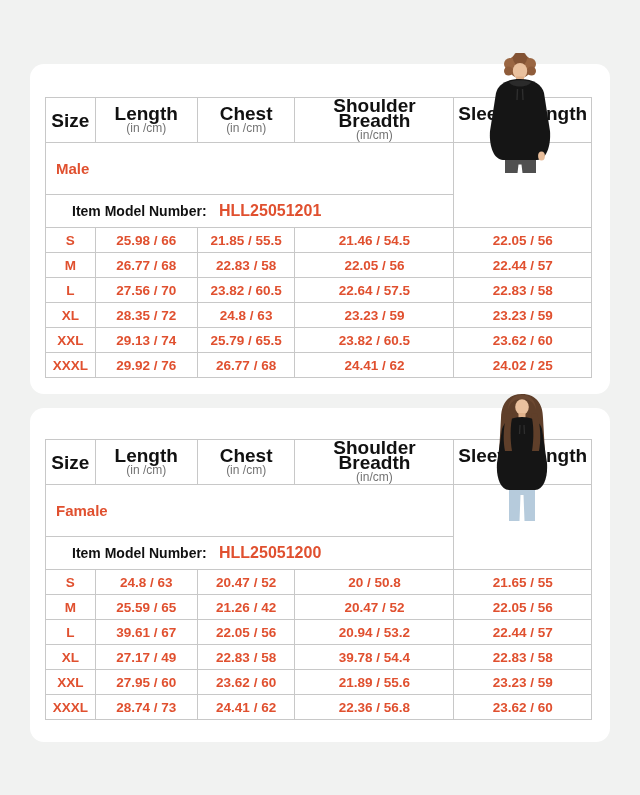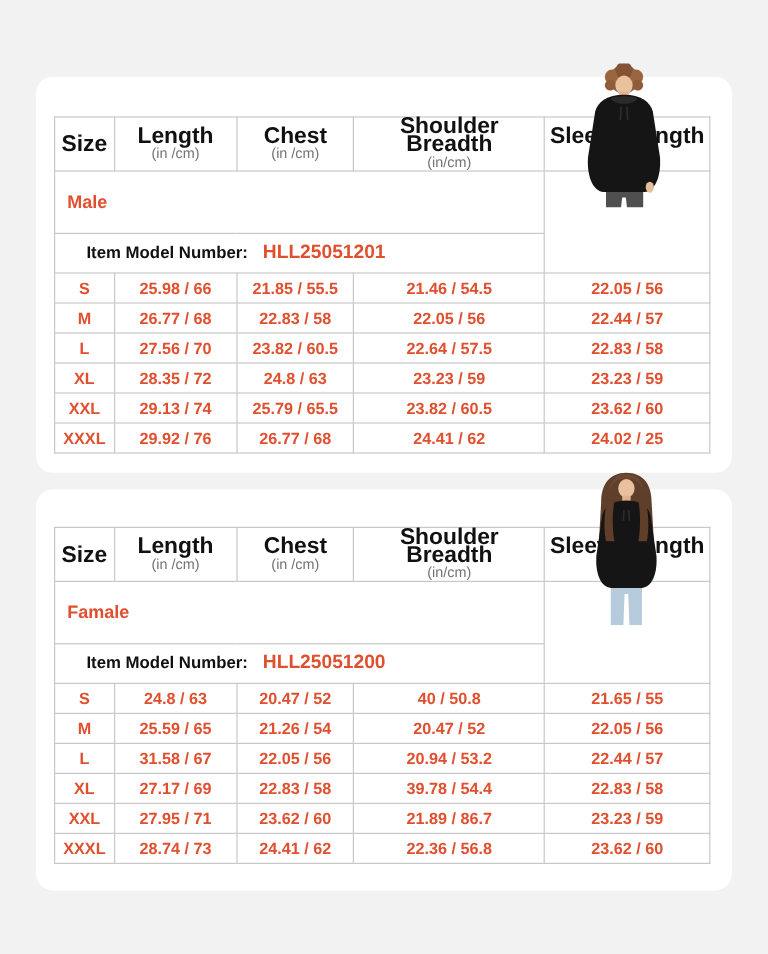--- a/index.html
+++ b/index.html
@@ -244,49 +244,49 @@
             <div class="hname">Sleeve Length</div>
             <div class="hunit">(in/cm)</div>
           </th>
         </tr>
     </thead>
     <tbody>
         <tr>
           <td>S</td>
           <td>24.8 / 63</td>
           <td>20.47 / 52</td>
-          <td>40 / 50.8</td>
+          <td>20 / 50.8</td>
           <td>21.65 / 55</td>
         </tr>
         <tr>
           <td>M</td>
           <td>25.59 / 65</td>
-          <td>21.26 / 54</td>
+          <td>21.26 / 42</td>
           <td>20.47 / 52</td>
           <td>22.05 / 56</td>
         </tr>
         <tr>
           <td>L</td>
-          <td>31.58 / 67</td>
+          <td>39.61 / 67</td>
           <td>22.05 / 56</td>
           <td>20.94 / 53.2</td>
           <td>22.44 / 57</td>
         </tr>
         <tr>
           <td>XL</td>
-          <td>27.17 / 69</td>
+          <td>27.17 / 49</td>
           <td>22.83 / 58</td>
           <td>39.78 / 54.4</td>
           <td>22.83 / 58</td>
         </tr>
         <tr>
           <td>XXL</td>
-          <td>27.95 / 71</td>
+          <td>27.95 / 60</td>
           <td>23.62 / 60</td>
-          <td>21.89 / 86.7</td>
+          <td>21.89 / 55.6</td>
           <td>23.23 / 59</td>
         </tr>
         <tr>
           <td>XXXL</td>
           <td>28.74 / 73</td>
           <td>24.41 / 62</td>
           <td>22.36 / 56.8</td>
           <td>23.62 / 60</td>
         </tr>
       </tbody>

